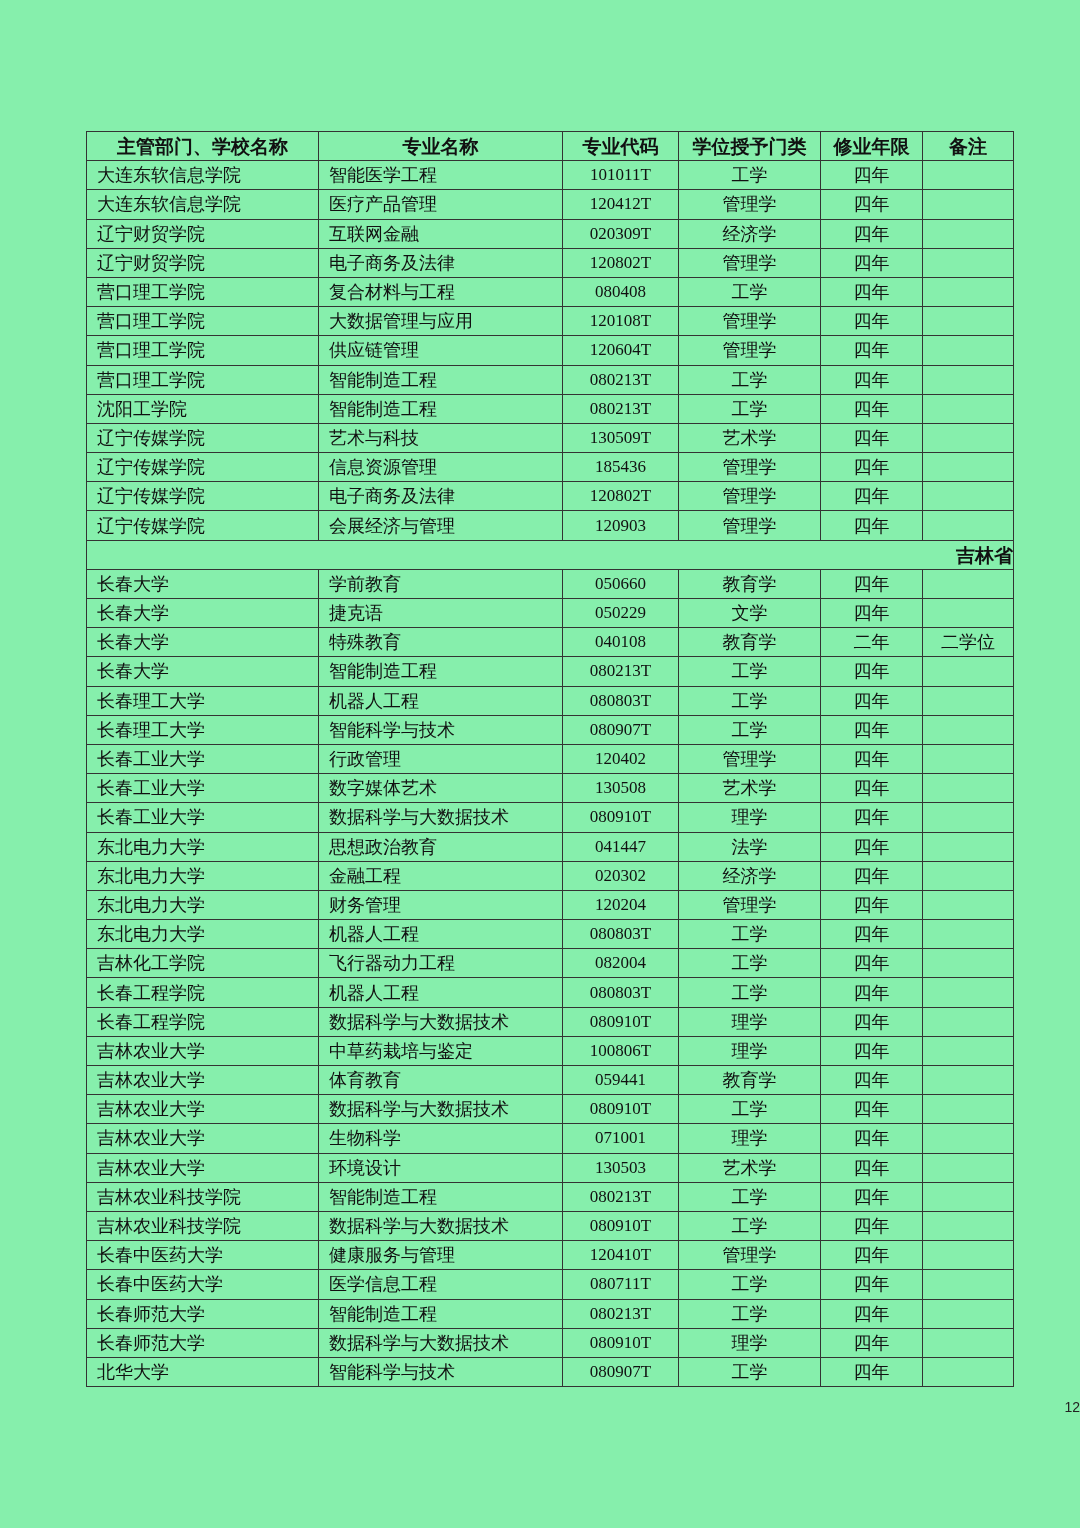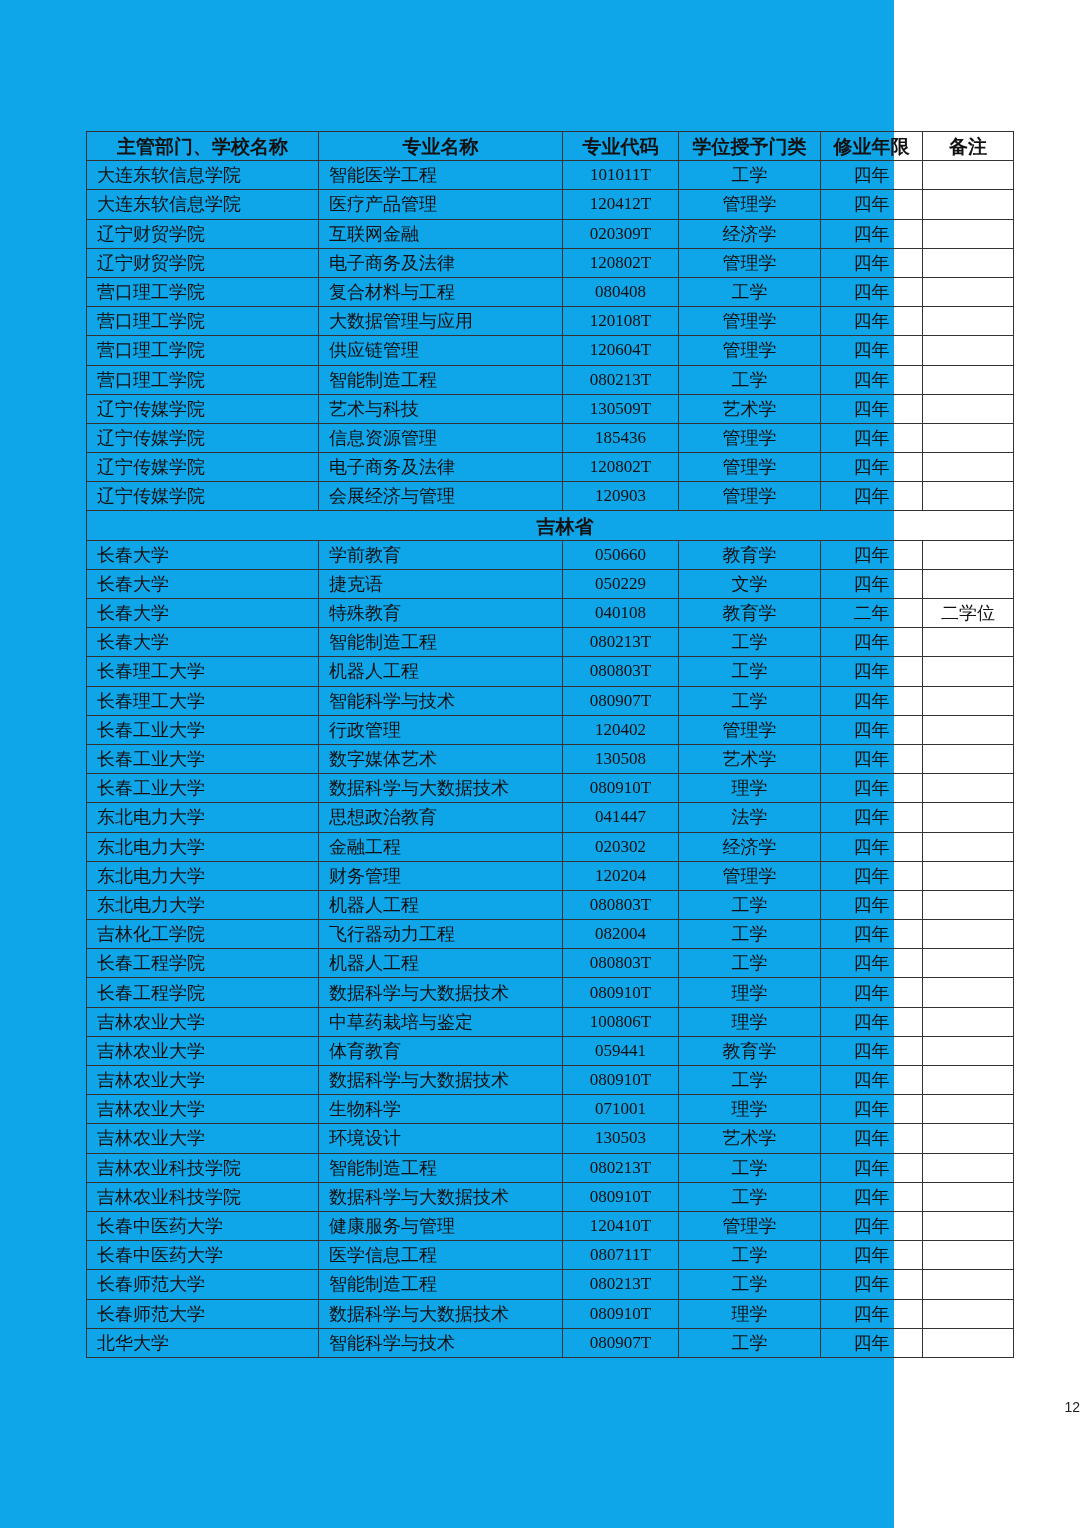--- a/index.html
+++ b/index.html
@@ -1,30 +1,30 @@
 <!DOCTYPE html>
 <html><head>
 <meta charset="utf-8">
 <style>
   html, body { margin: 0; padding: 0; background: #ffffff; }
   body { width: 1080px; height: 1528px; position: relative; font-family: "DejaVu Serif", "Liberation Serif", serif; color: #111; }
-  .page { position: absolute; left: 0; top: 0; width: 894px; height: 1528px; background: #0ea5e9; }
+  .page { position: absolute; left: 0; top: 0; width: 1080px; height: 1528px; background: #86efac; }
   table.majors {
     position: absolute; left: 86px; top: 131px; width: 927px;
     border-collapse: collapse; table-layout: fixed;
   }
   table.majors td, table.majors th {
     border: 1.3px solid #333; height: 28.2px; padding: 0; font-size: 18px; line-height: 28px;
     white-space: nowrap; overflow: hidden;
   }
   table.majors th { font-weight: bold; text-align: center; font-size: 19px; }
   table.majors td.school, table.majors td.major { text-align: left; padding-left: 10px; }
   table.majors td.code, table.majors td.degree, table.majors td.years, table.majors td.note { text-align: center; }
   table.majors td.code { font-family: "Liberation Serif", "DejaVu Serif", serif; font-size: 17px; }
-  table.majors td.province { text-align: center; font-weight: bold; font-size: 19px; padding-left: 30px; }
+  table.majors td.province { text-align: right; font-weight: bold; font-size: 19px; padding-left: 30px; }
   .page-number { position: absolute; left: 0; width: 1080px; top: 1399px; text-align: right; font-family: "Liberation Sans", sans-serif; font-size: 14px; color: #222; }
 </style>
 </head>
 <body>
 
 <div class="page">
   <table class="majors">
     <colgroup>
       <col style="width:232px">
       <col style="width:244px">
@@ -102,20 +102,28 @@
         </tr>
         <tr>
           <td class="school">营口理工学院</td>
           <td class="major">智能制造工程</td>
           <td class="code">080213T</td>
           <td class="degree">工学</td>
           <td class="years">四年</td>
           <td class="note"></td>
         </tr>
         <tr>
+          <td class="school">沈阳工学院</td>
+          <td class="major">智能制造工程</td>
+          <td class="code">080213T</td>
+          <td class="degree">工学</td>
+          <td class="years">四年</td>
+          <td class="note"></td>
+        </tr>
+        <tr>
           <td class="school">辽宁传媒学院</td>
           <td class="major">艺术与科技</td>
           <td class="code">130509T</td>
           <td class="degree">艺术学</td>
           <td class="years">四年</td>
           <td class="note"></td>
         </tr>
         <tr>
           <td class="school">辽宁传媒学院</td>
           <td class="major">信息资源管理</td>

